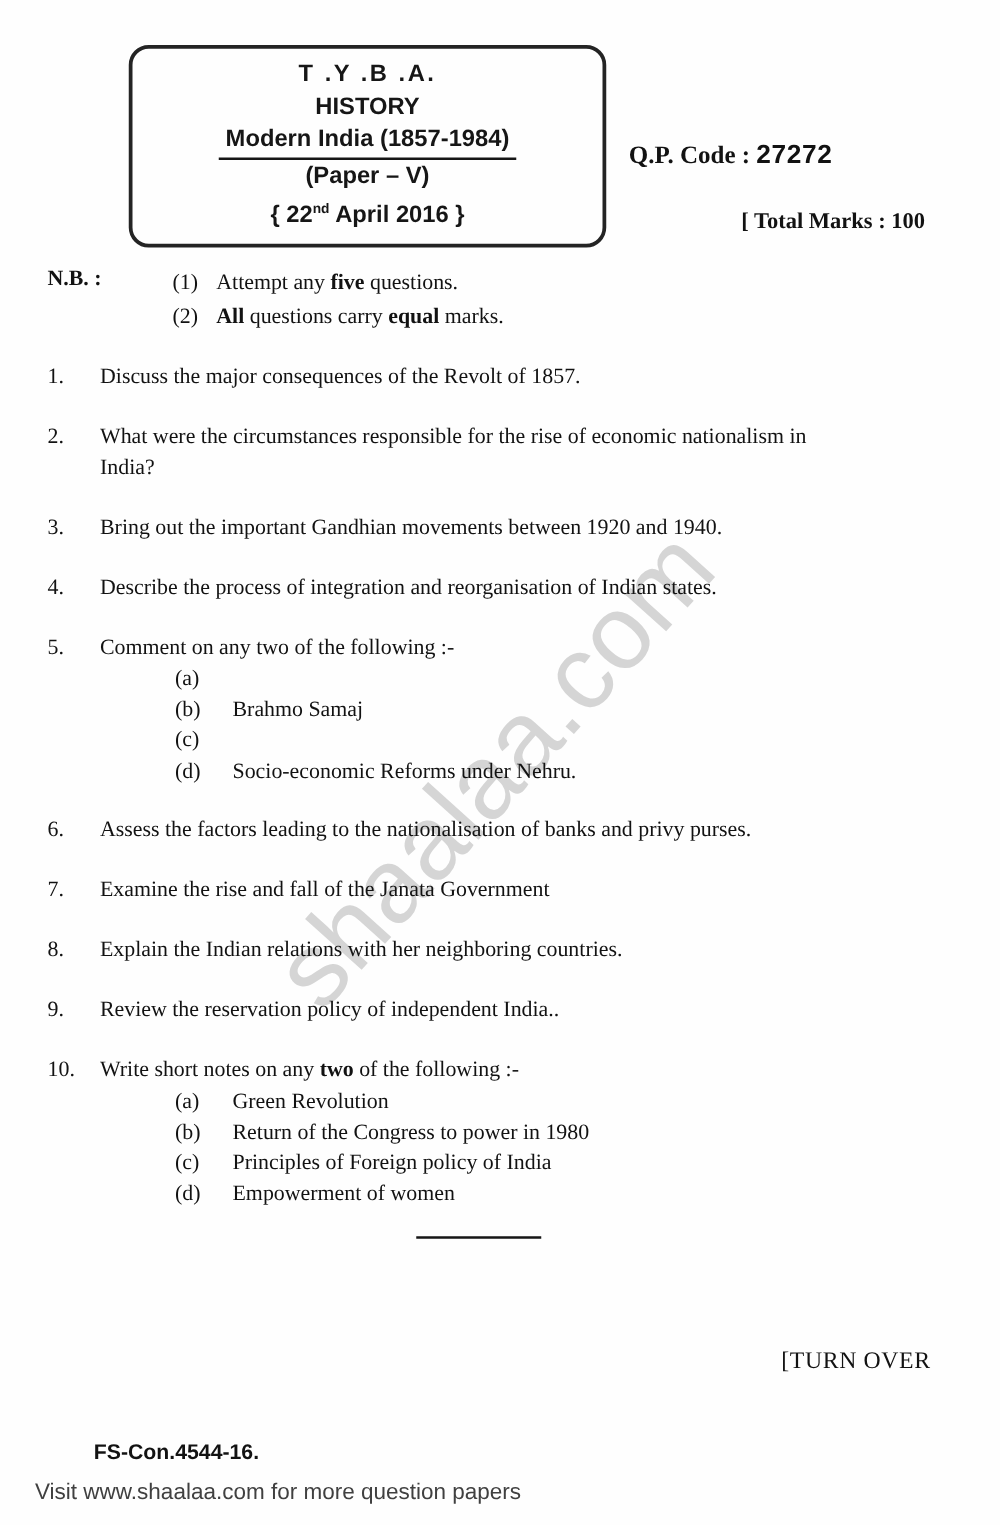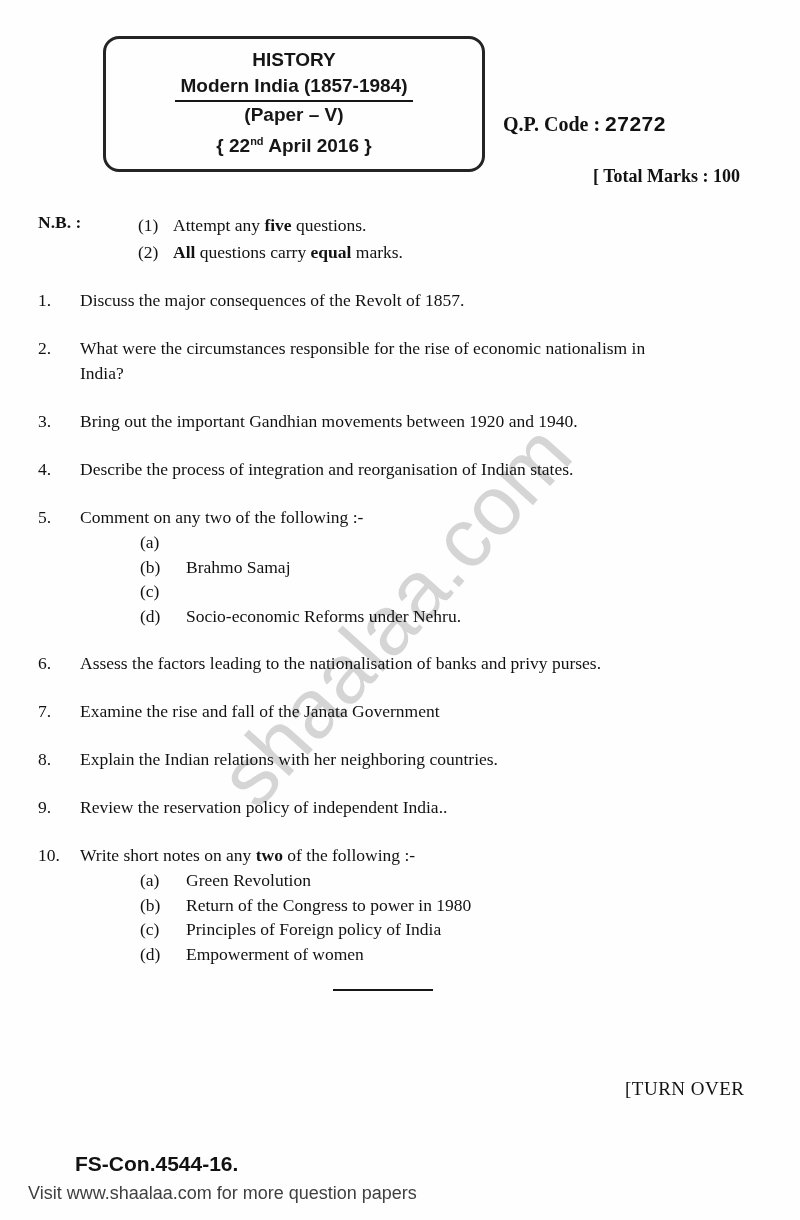--- a/index.html
+++ b/index.html
@@ -53,36 +53,37 @@
   .sub-label { width:46px; flex:none; }
   .end-line {
     width:100px; border-top:2px solid #161616; margin:22px 0 0 295px;
   }
   .turn-over {
     position:absolute; left:625px; top:1078px;
     font-size:19px; letter-spacing:0.5px; white-space:nowrap;
   }
   .paper-code {
     position:absolute; left:75px; top:1152px;
-    font-family:"Liberation Sans", sans-serif; font-weight:700; font-size:21px;
+    font-family:"Liberation Sans", sans-serif; font-weight:700; font-size:17px;
   }
   .site-note {
     position:absolute; left:28px; top:1183px;
     font-family:"Liberation Sans", sans-serif; font-size:18px; color:#404040;
   }
   b { font-weight:700; }
 </style>
 </head>
 <body>
 
 <div class="page">
 
   <div class="watermark">shaalaa.com</div>
 
   <div class="header-box">
+    <div class="hb-line spaced">T .Y .B .A.</div>
     <div class="hb-line">HISTORY</div>
     <div class="hb-line"><span class="hb-underline">Modern India (1857-1984)</span></div>
     <div class="hb-line">(Paper – V)</div>
     <div class="hb-line"><span>{ 22</span><sup>nd</sup><span> April 2016 }</span></div>
   </div>
 
   <div class="qp-code">
     <span>Q.P. Code :</span>
     <span class="qp-val">27272</span>
   </div>

